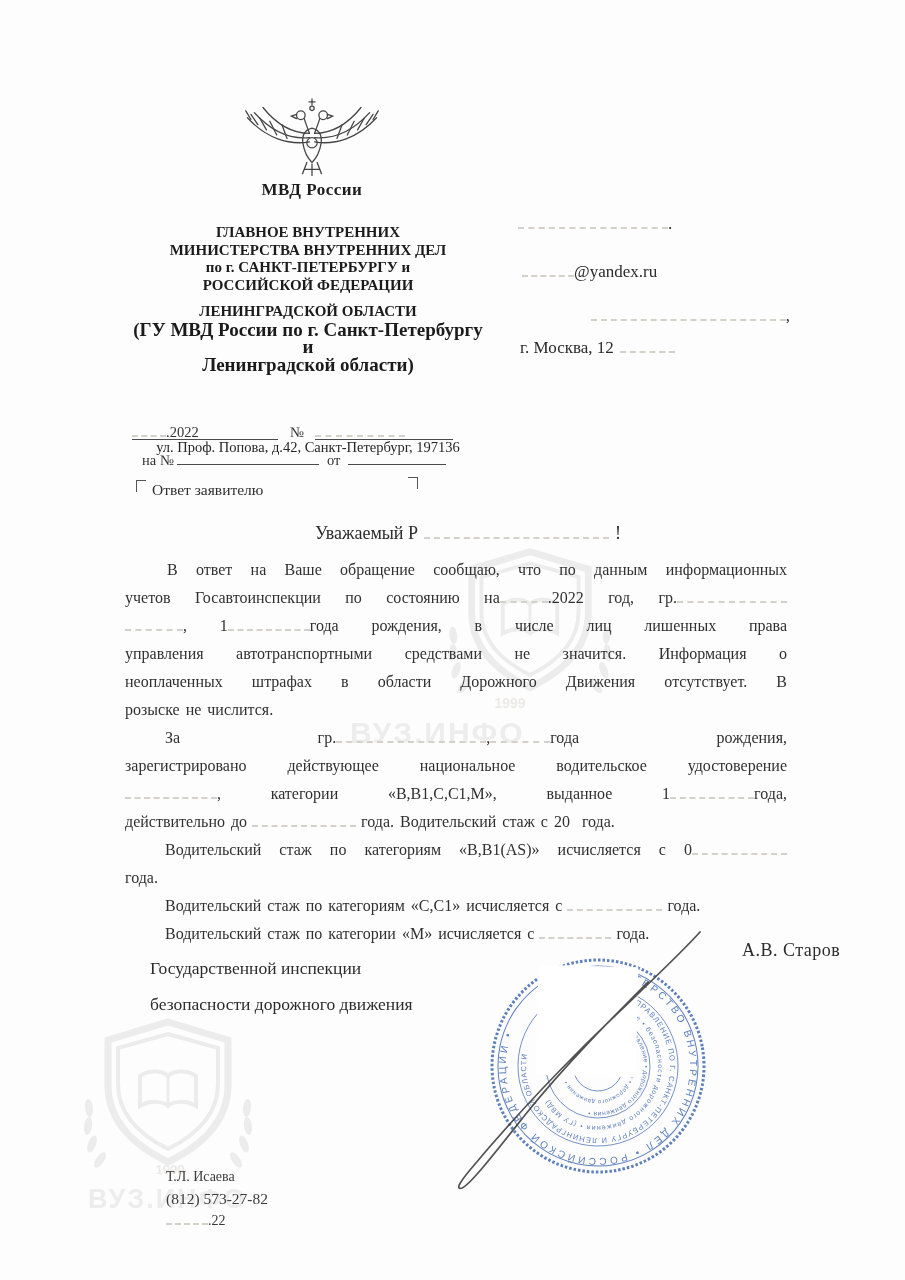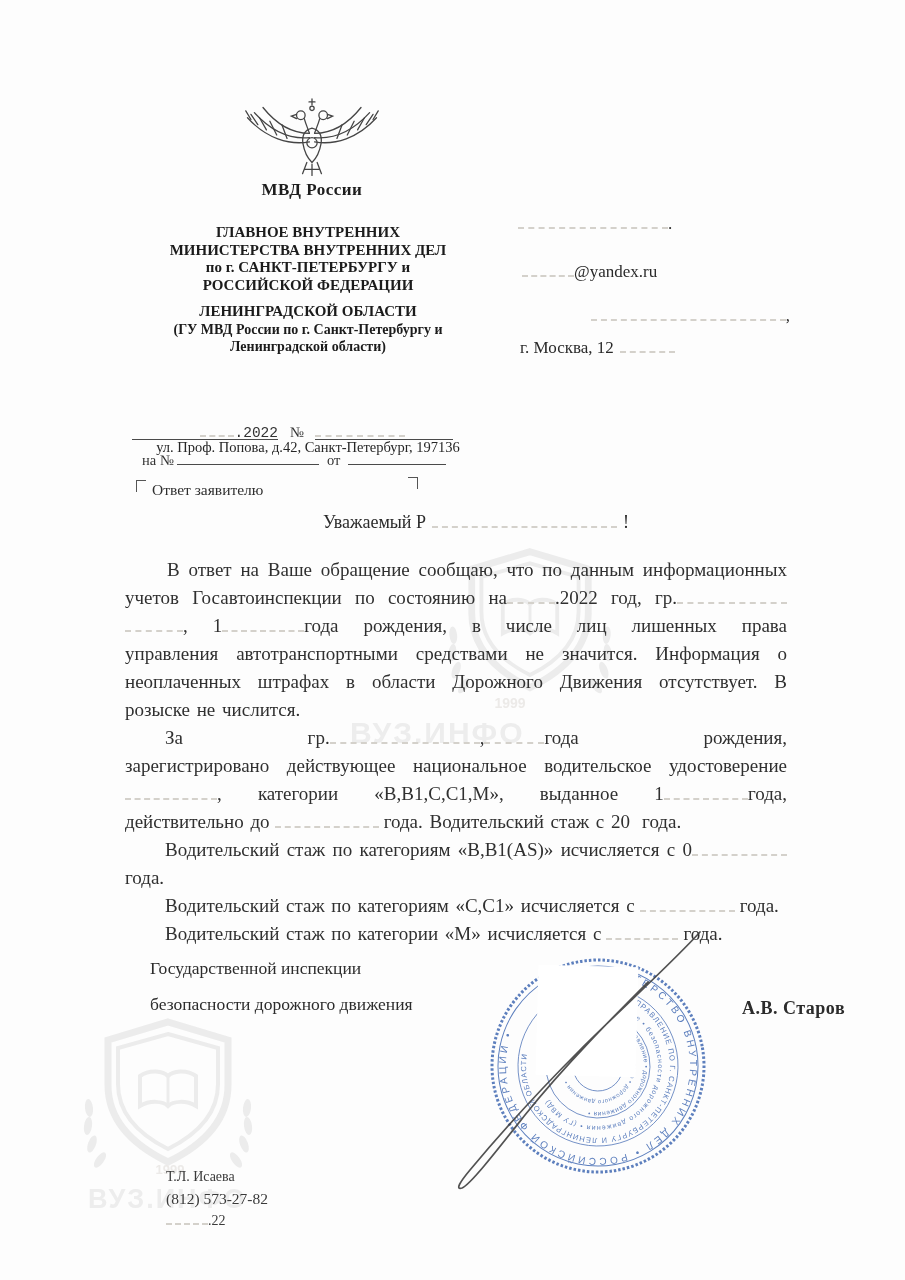--- a/index.html
+++ b/index.html
@@ -13,40 +13,40 @@
   
   .wm{color:#ececec;margin-left:40px;}
   .wm svg{display:block;}
   .wm-year{font-family:"Liberation Sans",sans-serif;font-weight:bold;color:#eceae8;text-align:center;}
   .wm-brand{font-family:"Liberation Sans",sans-serif;font-weight:bold;color:#ededed;letter-spacing:2px;white-space:nowrap;}
 
   
   .emblem-caption{font-weight:bold;font-size:17px;text-align:center;color:#1d1d1d;letter-spacing:.5px;}
   .letterhead{width:356px;text-align:center;color:#1b1b1b;}
   .lh-line{font-weight:bold;font-size:15px;line-height:17.5px;}
-  .lh-line.small{font-size:14px;}
+  .lh-line.small{font-size:19px;}
   .lh-line.gap-top{margin-top:9px;}
   .addr-line{font-size:14.5px;text-align:center;width:360px;color:#262626;}
 
   .ufield{display:inline-block;border-bottom:1.4px solid #4a4a4a;height:15px;vertical-align:baseline;}
   .dateline,.refline{font-size:14.5px;color:#333;}
 
   .corner{display:inline-block;width:9px;height:11px;}
   .corner.l{border-left:1.5px solid #555;border-top:1.5px solid #555;}
   .corner.r{border-right:1.5px solid #555;border-top:1.5px solid #555;}
 
   
   .recip{font-size:17px;color:#2a2a2a;}
 
   
   .gap{display:inline-block;height:11px;vertical-align:baseline;}
   .gap.faint{border-bottom:2px dashed #d4d1cb;}
 
   
-  .body-block{width:662px;font-size:19px;word-spacing:2px;color:#303030;}
+  .body-block{width:662px;font-size:16px;word-spacing:2px;color:#303030;}
   .bline{height:28px;line-height:28px;text-align:justify;white-space:nowrap;}
   .bline.jl{text-align-last:justify;}
   .bline.left{text-align:left;}
 
   .salutation{font-size:18px;color:#2c2c2c;}
 
   .sign-block{font-size:17.5px;line-height:36px;color:#2c2c2c;}
   .signer{font-size:18px;letter-spacing:.5px;color:#2c2c2c;}
 
   .footer-exec{font-size:14px;color:#3a3a3a;line-height:22px;}
@@ -137,21 +137,21 @@
     <div class="lh-line">по г. САНКТ-ПЕТЕРБУРГУ  и</div>
     <div class="lh-line">РОССИЙСКОЙ ФЕДЕРАЦИИ</div>
     <div class="lh-line gap-top">ЛЕНИНГРАДСКОЙ ОБЛАСТИ</div>
     <div class="lh-line small">(ГУ  МВД России по г. Санкт-Петербургу и</div>
     <div class="lh-line small">Ленинградской области)</div>
   </div>
 
   <div class="addr-line abs" style="left:128px;top:395px;z-index:2;margin-top:44px;">ул. Проф. Попова, д.42, Санкт-Петербург, 197136</div>
 
   <div class="dateline abs" style="left:132px;top:424px;width:340px;z-index:2;">
-    <span class="ufield" style="width:146px;text-align:right;font-family:Liberation Mono, monospace;"><span class="gap faint" style="width:34px;"></span><span>.2022</span></span>
+    <span class="ufield" style="width:146px;"><span class="gap faint" style="width:34px;"></span><span>.2022</span></span>
     <span style="margin-left:8px;">№</span>
     <span class="ufield" style="width:138px;margin-left:8px;"><span class="gap faint" style="width:90px;"></span></span>
   </div>
   <div class="refline abs" style="left:142px;top:449px;width:330px;z-index:2;">
     <span>на №</span>
     <span class="ufield" style="width:142px;"></span>
     <span style="margin-left:4px;">от</span>
     <span class="ufield" style="width:98px;margin-left:4px;"></span>
   </div>
 
@@ -165,21 +165,21 @@
     <span class="gap faint" style="width:195px;"></span><span>,</span>
   </div>
   <div class="recip abs" style="left:520px;top:338px;z-index:2;">
     <span>г. Москва, 12</span><span class="gap faint" style="width:55px;margin-left:6px;"></span>
   </div>
 
   <span class="corner l abs" style="left:136px;top:480px;z-index:2;"></span>
   <div class="abs" style="left:152px;top:481px;font-size:15.5px;z-index:2;">Ответ заявителю</div>
   <span class="corner r abs" style="left:408px;top:477px;z-index:2;"></span>
 
-  <div class="salutation abs" style="left:315px;top:512px;z-index:2;margin-left:8px;">
+  <div class="salutation abs" style="left:315px;top:523px;z-index:2;">
     <span>Уважаемый  Р</span><span class="gap faint" style="width:185px;margin:0 6px;"></span><span>!</span>
   </div>
 
   <div class="body-block abs" style="left:125px;top:556px;z-index:2;">
     <div class="bline jl"><span class="gap" style="width:42px;"></span><span>В ответ на Ваше обращение сообщаю, что по данным информационных</span></div>
     <div class="bline jl"><span>учетов  Госавтоинспекции по состоянию на</span><span class="gap faint" style="width:48px;"></span><span>.2022 год, гр.</span><span class="gap faint" style="width:110px;"></span></div>
     <div class="bline jl"><span class="gap faint" style="width:58px;"></span><span>, 1</span><span class="gap faint" style="width:82px;"></span><span>года рождения, в числе лиц лишенных права</span></div>
     <div class="bline jl"><span>управления автотранспортными средствами не значится. Информация о</span></div>
     <div class="bline jl"><span>неоплаченных штрафах в области Дорожного Движения отсутствует. В</span></div>
     <div class="bline left"><span>розыске не числится.</span></div>
@@ -190,21 +190,21 @@
     <div class="bline jl"><span class="gap" style="width:40px;"></span><span>Водительский стаж по категориям «В,В1(AS)» исчисляется с 0</span><span class="gap faint" style="width:95px;"></span></div>
     <div class="bline left"><span>года.</span></div>
     <div class="bline left"><span class="gap" style="width:40px;"></span><span>Водительский стаж по категориям «С,С1» исчисляется с</span><span class="gap faint" style="width:95px;margin:0 5px;"></span><span>года.</span></div>
     <div class="bline left"><span class="gap" style="width:40px;"></span><span>Водительский стаж по категории «М» исчисляется с</span><span class="gap faint" style="width:72px;margin:0 5px;"></span><span>года.</span></div>
   </div>
 
   <div class="sign-block abs" style="left:150px;top:950px;z-index:2;">
     <div>Государственной инспекции</div>
     <div>безопасности дорожного движения</div>
   </div>
-  <div class="signer abs" style="left:742px;top:998px;z-index:2;font-weight:bold;">А.В. Старов</div>
+  <div class="signer abs" style="left:742px;top:940px;z-index:2;">А.В. Старов</div>
 
   <div class="stamp-wrap abs" style="left:480px;top:948px;z-index:3;">
     <svg width="236" height="236" viewBox="0 0 236 236" style="opacity:.82;">
       <defs>
         <path id="tp1" d="M118,26 a92,92 0 1 1 -0.02,0" fill="none"></path>
         <path id="tp2" d="M118,46 a72,72 0 1 1 -0.02,0" fill="none"></path>
         <path id="tp3" d="M118,58 a60,60 0 1 1 -0.02,0" fill="none"></path>
         <path id="tp4" d="M118,72 a46,46 0 1 1 -0.02,0" fill="none"></path>
         <path id="tp5" d="M118,84 a34,34 0 1 1 -0.02,0" fill="none"></path>
       </defs>

